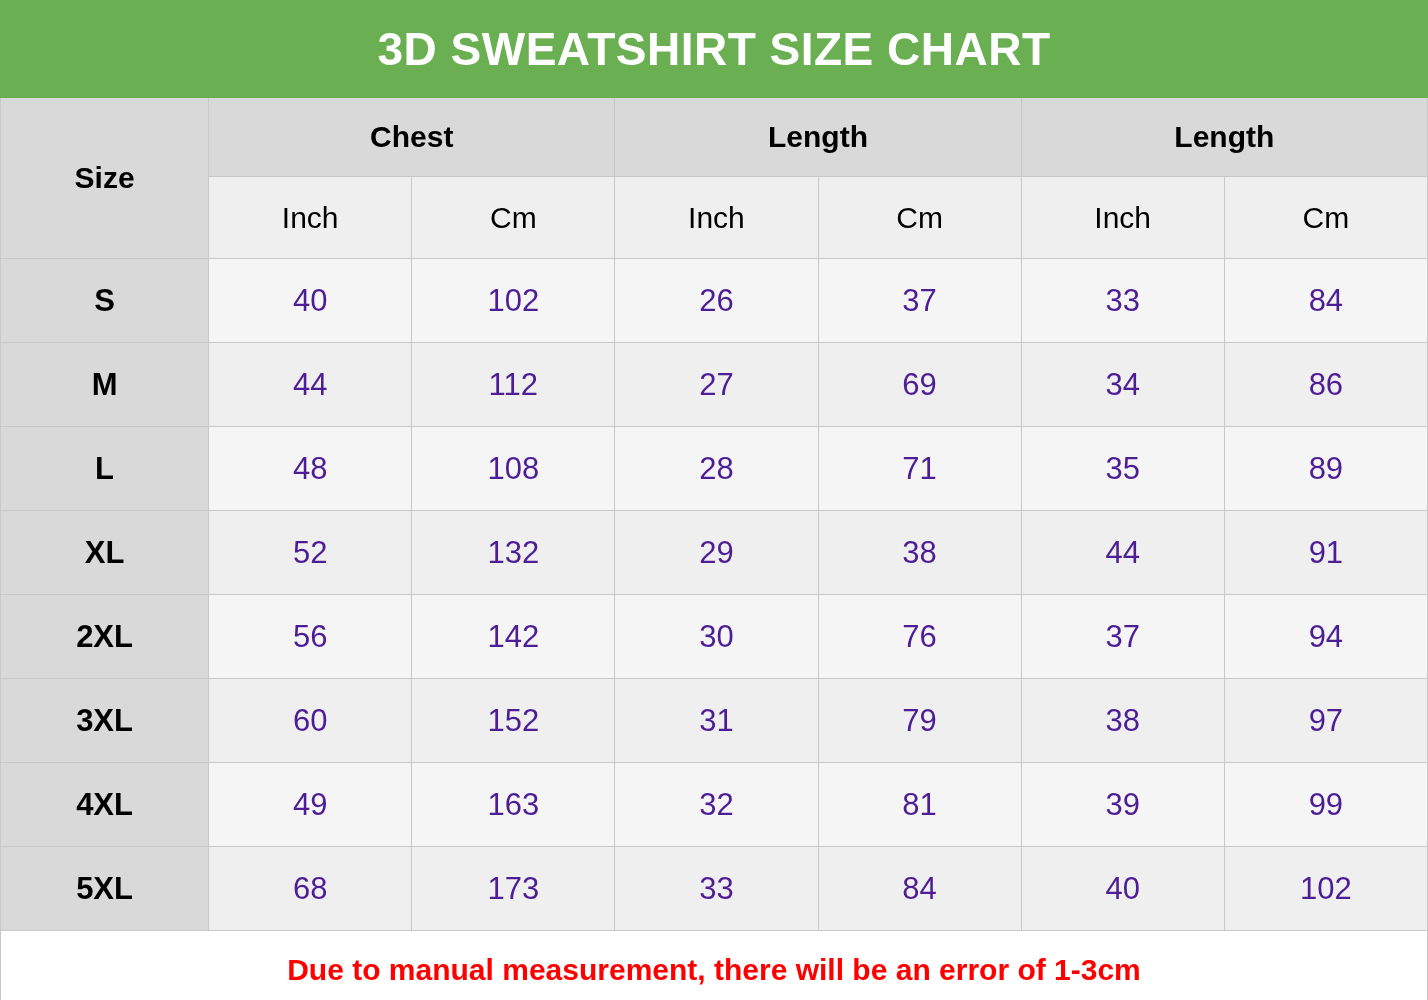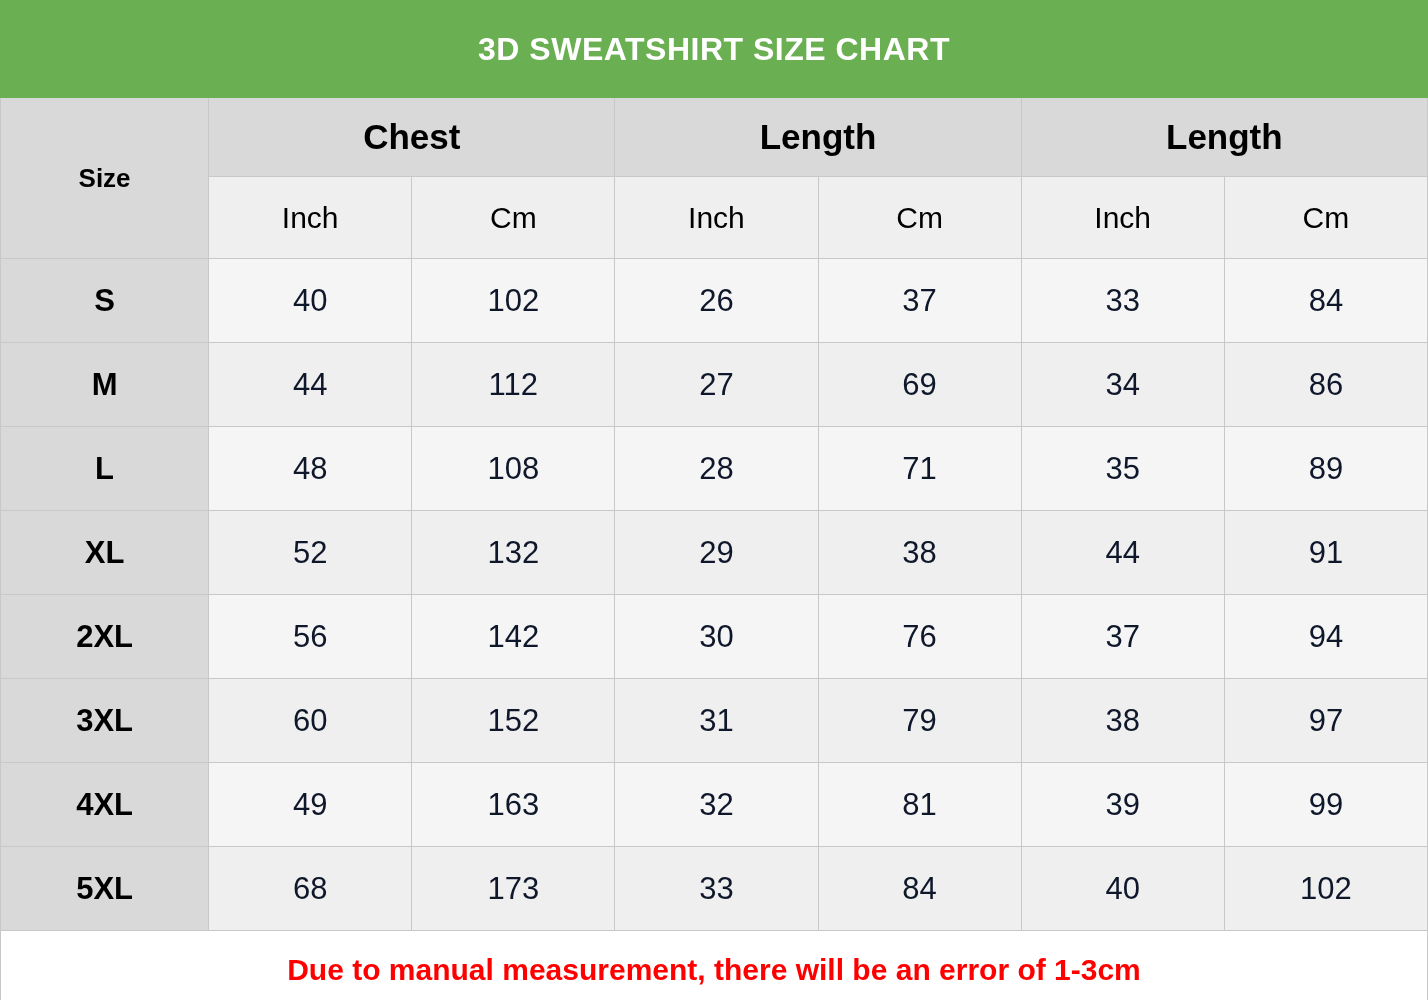--- a/index.html
+++ b/index.html
@@ -28,57 +28,57 @@
   }
   table.size-chart td, table.size-chart th {
     border: 1px solid #c8c8c8;
     text-align: center;
     vertical-align: middle;
     padding: 0;
   }
   .title-cell {
     background: #6aaf51;
     color: #ffffff;
-    font-size: 32px;
+    font-size: 46px;
     font-weight: bold;
     height: 96px;
     letter-spacing: 0.5px;
     border: 1px solid #6aaf51 !important;
   }
   .hdr-group {
     background: #d9d9d9;
     color: #000000;
-    font-size: 35px;
+    font-size: 30px;
     font-weight: bold;
     height: 78px;
   }
   .hdr-size {
     background: #d9d9d9;
     color: #000000;
-    font-size: 26px;
+    font-size: 30px;
     font-weight: bold;
     height: 160px;
   }
   .hdr-unit {
     background: #efefef;
     color: #000000;
     font-size: 30px;
     font-weight: normal;
     height: 80px;
   }
   .size-label {
     background: #d9d9d9;
     color: #000000;
     font-size: 31px;
     font-weight: bold;
     height: 83px;
   }
   td.val {
     background: #f5f5f5;
-    color: #0f172a;
+    color: #4c1d95;
     font-size: 31px;
     font-weight: normal;
     height: 83px;
   }
   tr.row-alt td.val {
     background: #efefef;
   }
   .note-cell {
     background: #ffffff;
     color: #ff0000;

